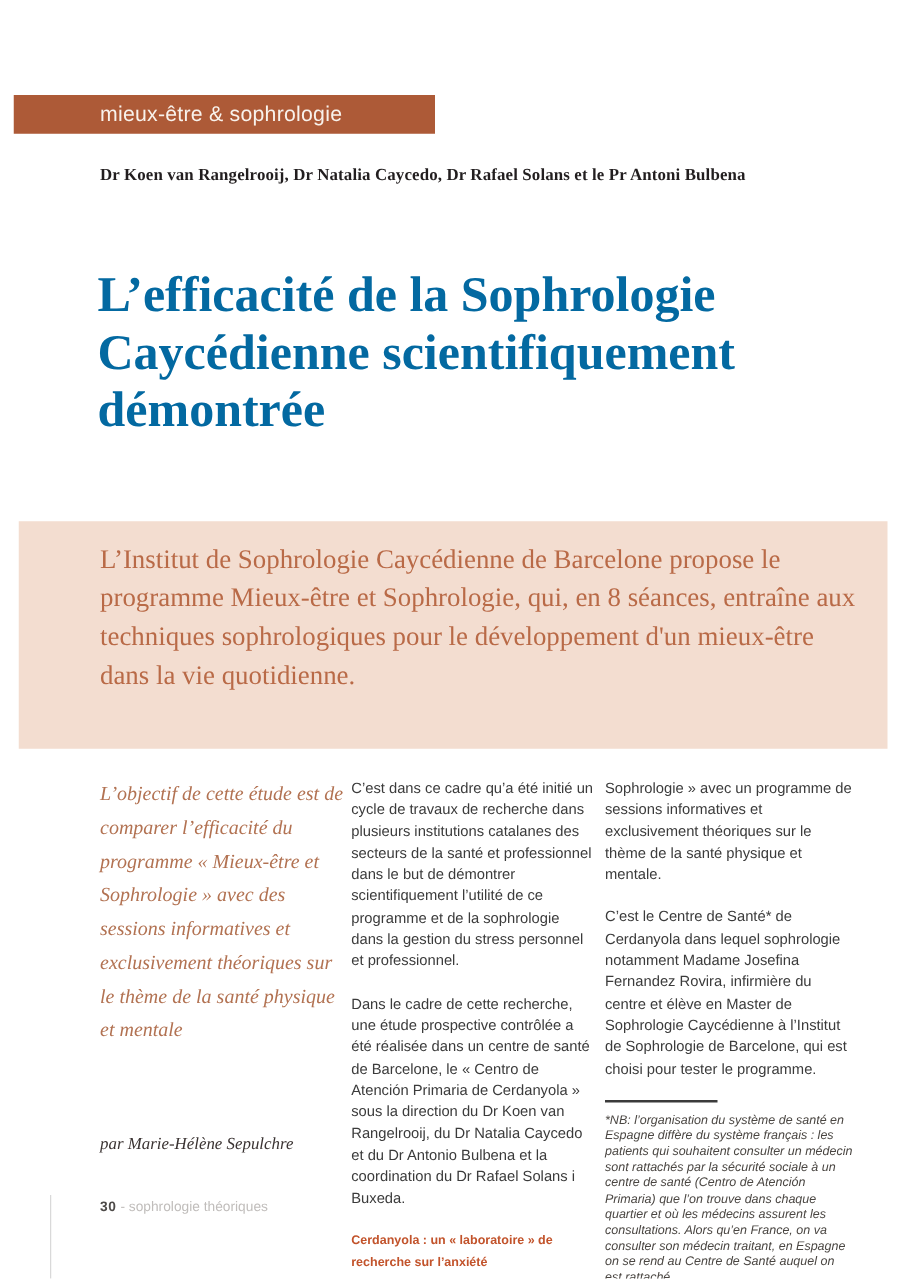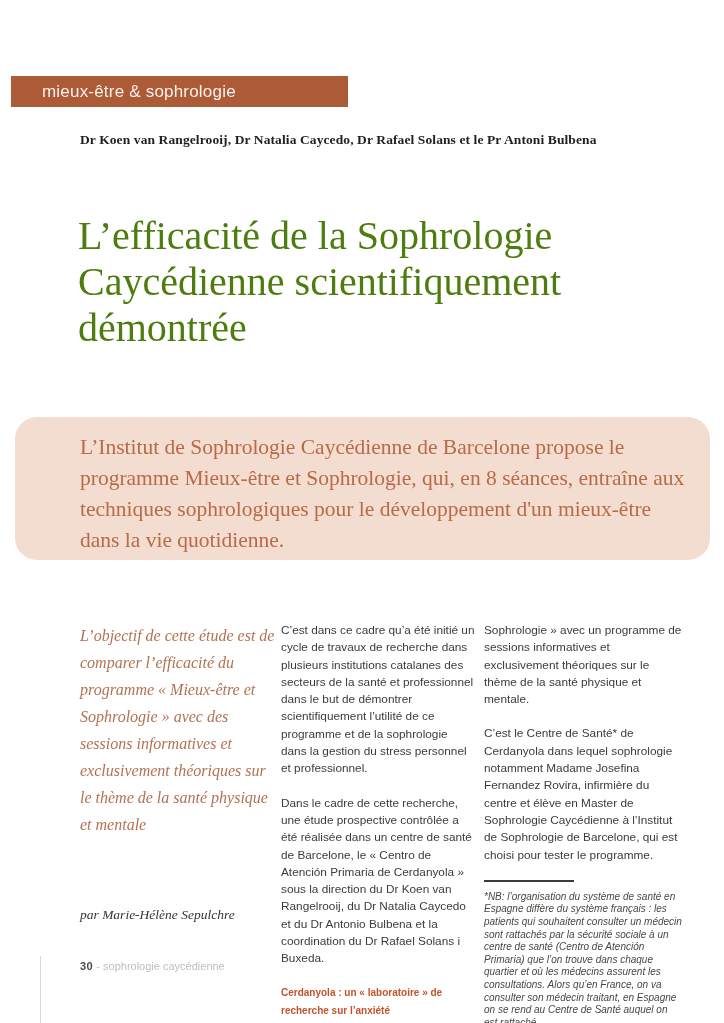--- a/index.html
+++ b/index.html
@@ -5,40 +5,39 @@
   * { margin: 0; padding: 0; box-sizing: border-box; }
   html, body { background: #ffffff; }
   body { width: 724px; height: 1023px; position: relative; font-family: "Liberation Sans", sans-serif; }
   .page { position: absolute; inset: 0; width: 724px; height: 1023px; background: #ffffff; overflow: hidden; }
 
   .kicker-band {
     position: absolute; left: 11px; top: 76px; width: 337px; height: 31px;
     background: #ad5a37; display: flex; align-items: center;
   }
   .kicker-band .kicker-text {
-    padding-left: 31px; color: #f8f2ec; font-size: 17px; letter-spacing: 0.2px;
+    padding-left: 69px; color: #f8f2ec; font-size: 17px; letter-spacing: 0.2px;
     font-family: "Liberation Sans", sans-serif;
   }
 
   .authors {
     position: absolute; left: 80px; top: 132px; width: 620px;
     font-family: "Liberation Serif", serif; font-weight: bold;
     font-size: 13.5px; color: #221e1f; letter-spacing: 0.1px;
   }
 
   .title {
     position: absolute; left: 78px; top: 213px; width: 600px;
-    font-family: "Liberation Serif", serif; font-weight: normal;
-    font-size: 40px; line-height: 46px; color: #4d7c0f; letter-spacing: 0px;
+    font-family: "Liberation Serif", serif; font-weight: bold;
+    font-size: 40px; line-height: 46px; color: #0369a1; letter-spacing: 0px;
   }
 
   .lead-box {
-    position: absolute; left: 15px; top: 417px; width: 695px; height: 143px;
+    position: absolute; left: 15px; top: 417px; width: 695px; height: 182px;
     background: #f3ddd0;
-    border-radius: 22px;
   }
   .lead-text {
     position: absolute; left: 65px; top: 15px; width: 608px;
     font-family: "Liberation Serif", serif; font-size: 21.5px; line-height: 31px;
     color: #b96a47;
   }
 
   .pullquote {
     position: absolute; left: 80px; top: 622px; width: 196px;
     font-family: "Liberation Serif", serif; font-style: italic;
@@ -113,16 +112,16 @@
     <p>Sophrologie » avec un programme de sessions informatives et exclusivement théoriques sur le thème de la santé physique et mentale.</p>
     <p>C’est le Centre de Santé* de Cerdanyola dans lequel sophrologie notamment Madame Josefina Fernandez Rovira, infirmière du centre et élève en Master de Sophrologie Caycédienne à l’Institut de Sophrologie de Barcelone, qui est choisi pour tester le programme.</p>
     <div class="footnote-rule"></div>
     <div class="footnote">*NB: l’organisation du système de santé en Espagne diffère du système français : les patients qui souhaitent consulter un médecin sont rattachés par la sécurité sociale à un centre de santé (Centro de Atención Primaria) que l’on trouve dans chaque quartier et où les médecins assurent les consultations. Alors qu’en France, on va consulter son médecin traitant, en Espagne on se rend au Centre de Santé auquel on est rattaché.</div>
   </div>
 
   <div class="crop-mark"></div>
 
   <div class="footer">
     <span class="page-num">30</span>
-    <span>- sophrologie caycédienne</span>
+    <span>- sophrologie théoriques</span>
   </div>
 
 </div>
 
 </body></html>

